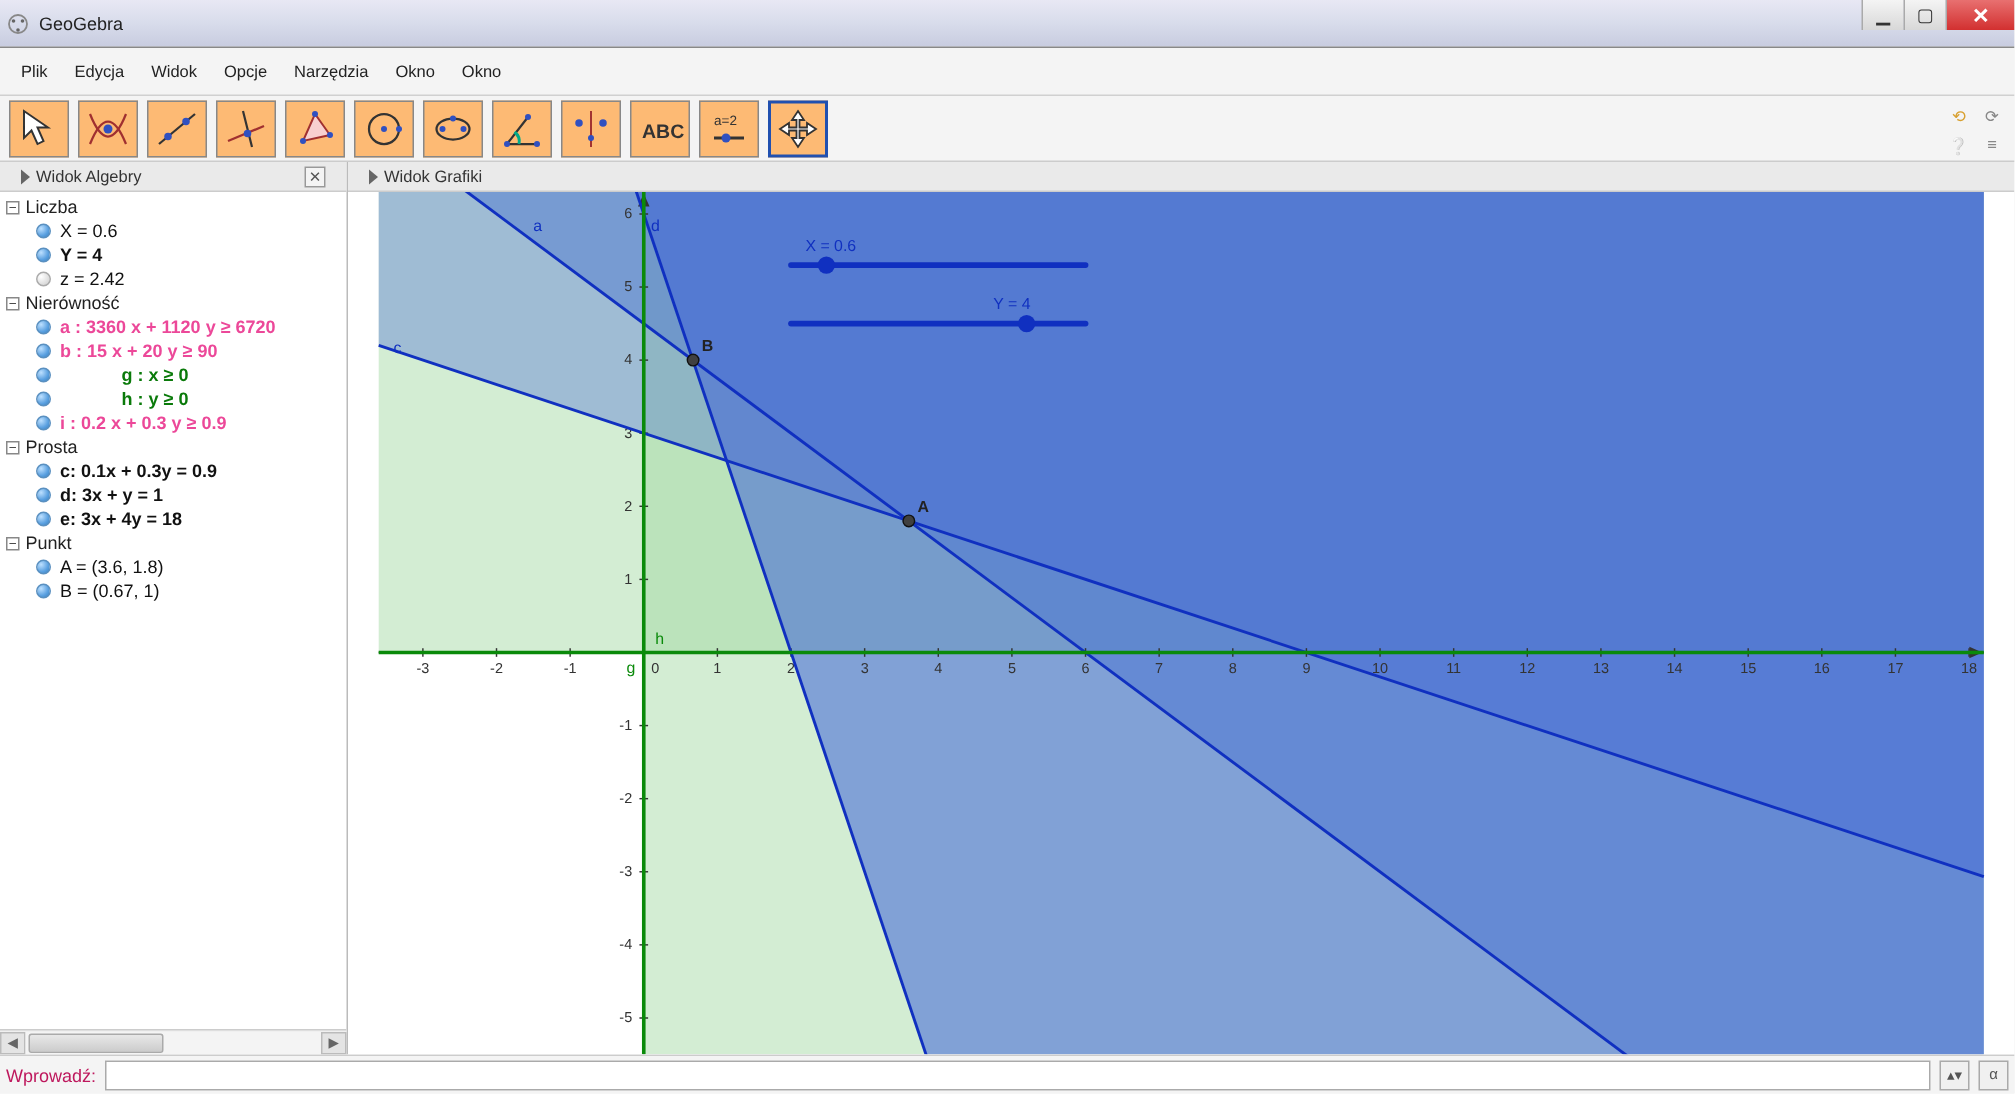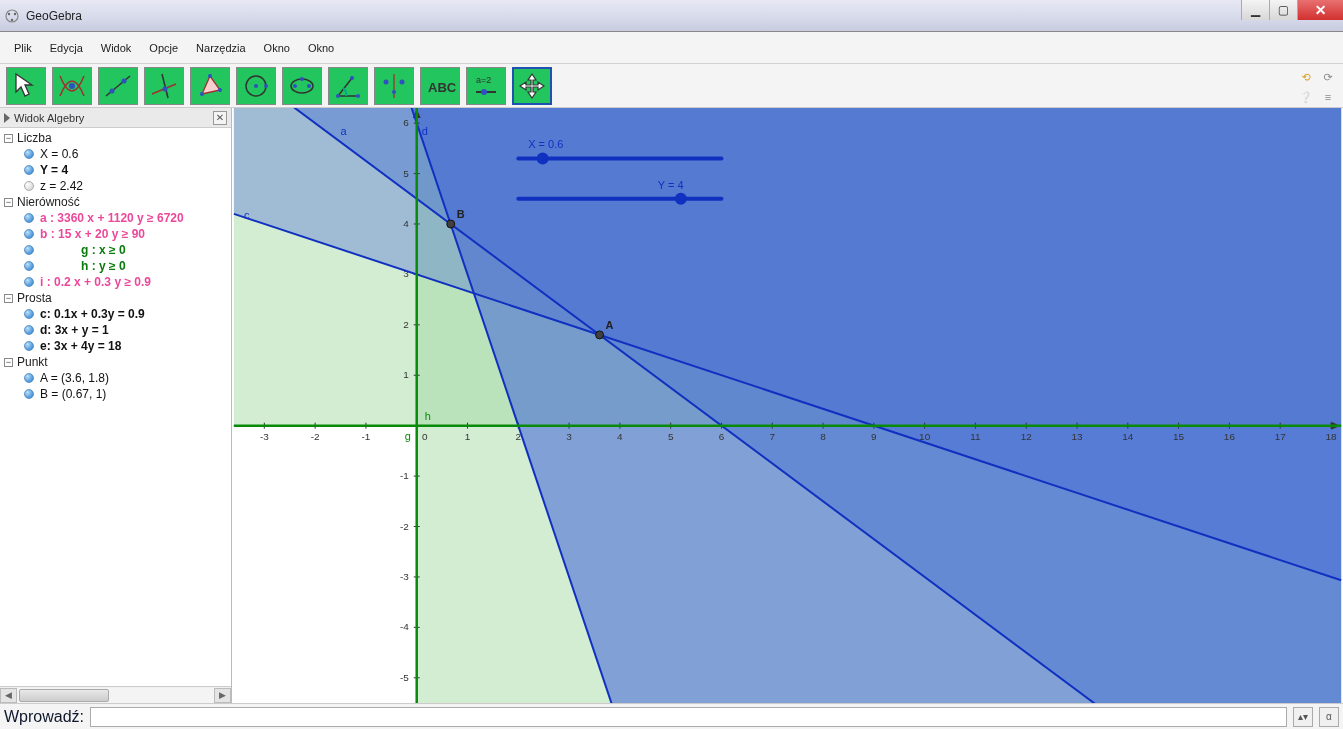--- a/index.html
+++ b/index.html
@@ -58,21 +58,21 @@
   .toolbar {
     height: 44px; background: #f4f4f4;
     display: flex; align-items: center;
     padding: 3px 6px; gap: 6px;
     border-bottom: 1px solid #ccc;
     position: relative;
   }
   .tool-btn {
     width: 40px; height: 38px;
     border: 1px solid #888;
-    background: #22c55e;
+    background: #fdba74;
     display: flex; align-items: center; justify-content: center;
     cursor: pointer;
     position: relative;
   }
   .tool-btn.selected {
     border: 2px solid #2050b0;
   }
   .tool-btn svg { width: 32px; height: 32px; }
   .toolbar-right {
     position: absolute; right: 6px; top: 4px;
@@ -91,21 +91,21 @@
   
   .algebra-panel {
     width: 232px; border-right: 1px solid #bbb;
     display: flex; flex-direction: column;
     background: #fff;
   }
   .panel-header {
     height: 20px; background: #eaeaea;
     border-bottom: 1px solid #ccc;
     display: flex; align-items: center;
-    padding: 0 4px; font-size: 11px; color: #333;
+    padding: 0 14px; font-size: 11px; color: #333;
     gap: 4px;
   }
   .panel-header .tri {
     width: 0; height: 0; border-top: 5px solid transparent; border-bottom: 5px solid transparent;
     border-left: 6px solid #666;
   }
   .panel-header .close-x {
     margin-left: auto;
     width: 14px; height: 14px; border: 1px solid #999;
     display: flex; align-items: center; justify-content: center;
@@ -164,21 +164,21 @@
   .graphics-area {
     flex: 1; position: relative; background: #fff; overflow: hidden;
   }
   .graphics-area svg { width: 100%; height: 100%; display: block; }
 
   
   .inputbar {
     height: 26px; background: #f4f4f4; border-top: 1px solid #ccc;
     display: flex; align-items: center; padding: 0 4px; gap: 6px;
   }
-  .inputbar label { font-size: 16px; color: #0f172a; }
+  .inputbar label { font-size: 12px; color: #be185d; }
   .inputbar input {
     flex: 1; height: 20px; border: 1px solid #aaa; background: #fff;
     padding: 0 4px; font-size: 12px;
   }
   .inputbar .end-btn {
     width: 20px; height: 20px; border: 1px solid #aaa; background: #f0f0f0;
     display: flex; align-items: center; justify-content: center; font-size: 10px; color: #555;
   }
 </style>
 </head>
@@ -397,20 +397,24 @@
     <div class="algebra-hscroll">
       <div class="arrow">◀</div>
       <div class="track">
           <div class="thumb"></div>
         </div>
       <div class="arrow">▶</div>
     </div>
   </div>
 
   <div class="graphics-panel">
+    <div class="panel-header">
+      <span class="tri"></span>
+      <span>Widok Grafiki</span>
+    </div>
     <div class="graphics-area">
       <svg id="graph-svg" viewBox="0 0 1111 597">
           <rect x="183.4678899082569" y="0" width="927.5321100917431" height="597" fill="#9ed69e" fill-opacity="0.45"></rect>
           <rect x="0" y="0" width="1111" height="318.73728813559325" fill="#9ed69e" fill-opacity="0.45"></rect>
           <polygon points="0,-45.533898305084676 1111,781.6652542372881 1111,0 0,0" fill="#5a8acc" fill-opacity="0.5"></polygon>
           <polygon points="0,-531.2288135593219 1111,2777.567796610169 1111,0 0,0" fill="#3e62d8" fill-opacity="0.55"></polygon>
           <polygon points="0,106.24576271186447 1111,473.8898305084746 1111,0 0,0" fill="#3e62d8" fill-opacity="0.35"></polygon>
           <line x1="0" y1="318.73728813559325" x2="1111" y2="318.73728813559325" stroke="#333" stroke-width="1"></line>
           <line x1="183.4678899082569" y1="0" x2="183.4678899082569" y2="597" stroke="#333" stroke-width="1"></line>
           <polygon points="1110,318.73728813559325 1101,314.73728813559325 1101,322.73728813559325" fill="#333"></polygon>

